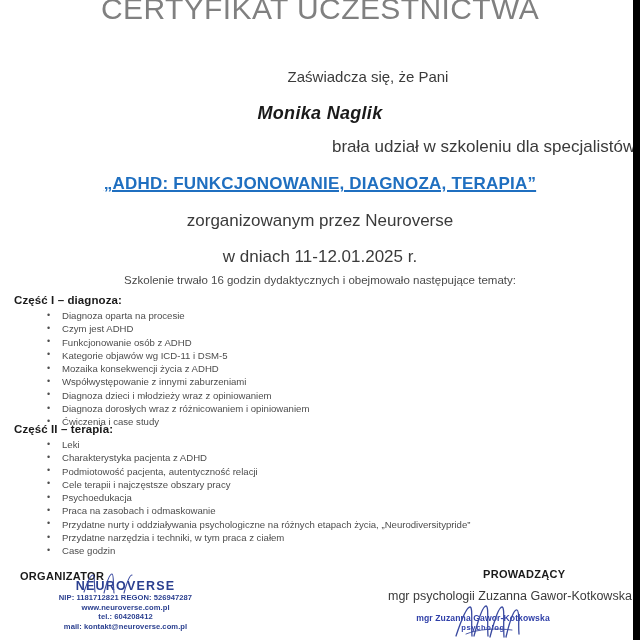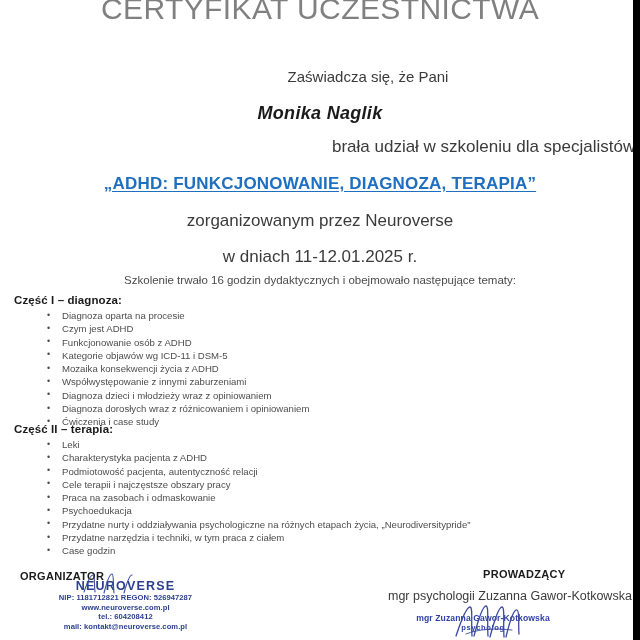--- a/index.html
+++ b/index.html
@@ -37,21 +37,21 @@
     position: absolute;
     left: 0;
     width: 640px;
     text-align: center;
     white-space: nowrap;
   }
 
   .l-zaswiadcza { top: 68px;  font-size: 15px; color: #3b3b3b; padding-left: 48px; }
   .l-name       { top: 103px; font-size: 18px; font-weight: bold; font-style: italic; color: #1a1a1a; letter-spacing: 0.3px; }
   .l-brala      { top: 137px; font-size: 17px; color: #3b3b3b; text-align: right; }
-  .l-course     { top: 174px; font-size: 17px; font-weight: bold; color: #1f6fc0; letter-spacing: 0.2px; }
+  .l-course     { top: 174px; font-size: 17px; font-weight: bold; color: #1f6fc0; letter-spacing: 0.2px; text-decoration: underline; }
   .l-course span { text-decoration: underline; text-underline-offset: 2px; }
   .l-org        { top: 211px; font-size: 17px; color: #3b3b3b; }
   .l-dates      { top: 247px; font-size: 17px; color: #3b3b3b; }
   .l-hours      { top: 274px; font-size: 11.5px; color: #4a4a4a; }
 
   
   .section {
     position: absolute;
     left: 14px;
     width: 600px;
@@ -201,22 +201,22 @@
       </ul>
   </div>
 
   <div class="section" id="section-2">
     <div class="section-heading">Część II – terapia:</div>
     <ul class="topics" id="topics-2">
         <li>Leki</li>
         <li>Charakterystyka pacjenta z ADHD</li>
         <li>Podmiotowość pacjenta, autentyczność relacji</li>
         <li>Cele terapii i najczęstsze obszary pracy</li>
+        <li>Psychoedukacja</li>
         <li>Praca na zasobach i odmaskowanie</li>
-        <li>Psychoedukacja</li>
         <li>Przydatne nurty i oddziaływania psychologiczne na różnych etapach życia, „Neurodiversitypride”</li>
         <li>Przydatne narzędzia i techniki, w tym praca z ciałem</li>
         <li>Case godzin</li>
       </ul>
   </div>
 
   <div class="footer-label" id="organizator-label">ORGANIZATOR</div>
   <div class="footer-label" id="prowadzacy-label">PROWADZĄCY</div>
   <div class="presenter-name">mgr psychologii Zuzanna Gawor-Kotkowska</div>
 

